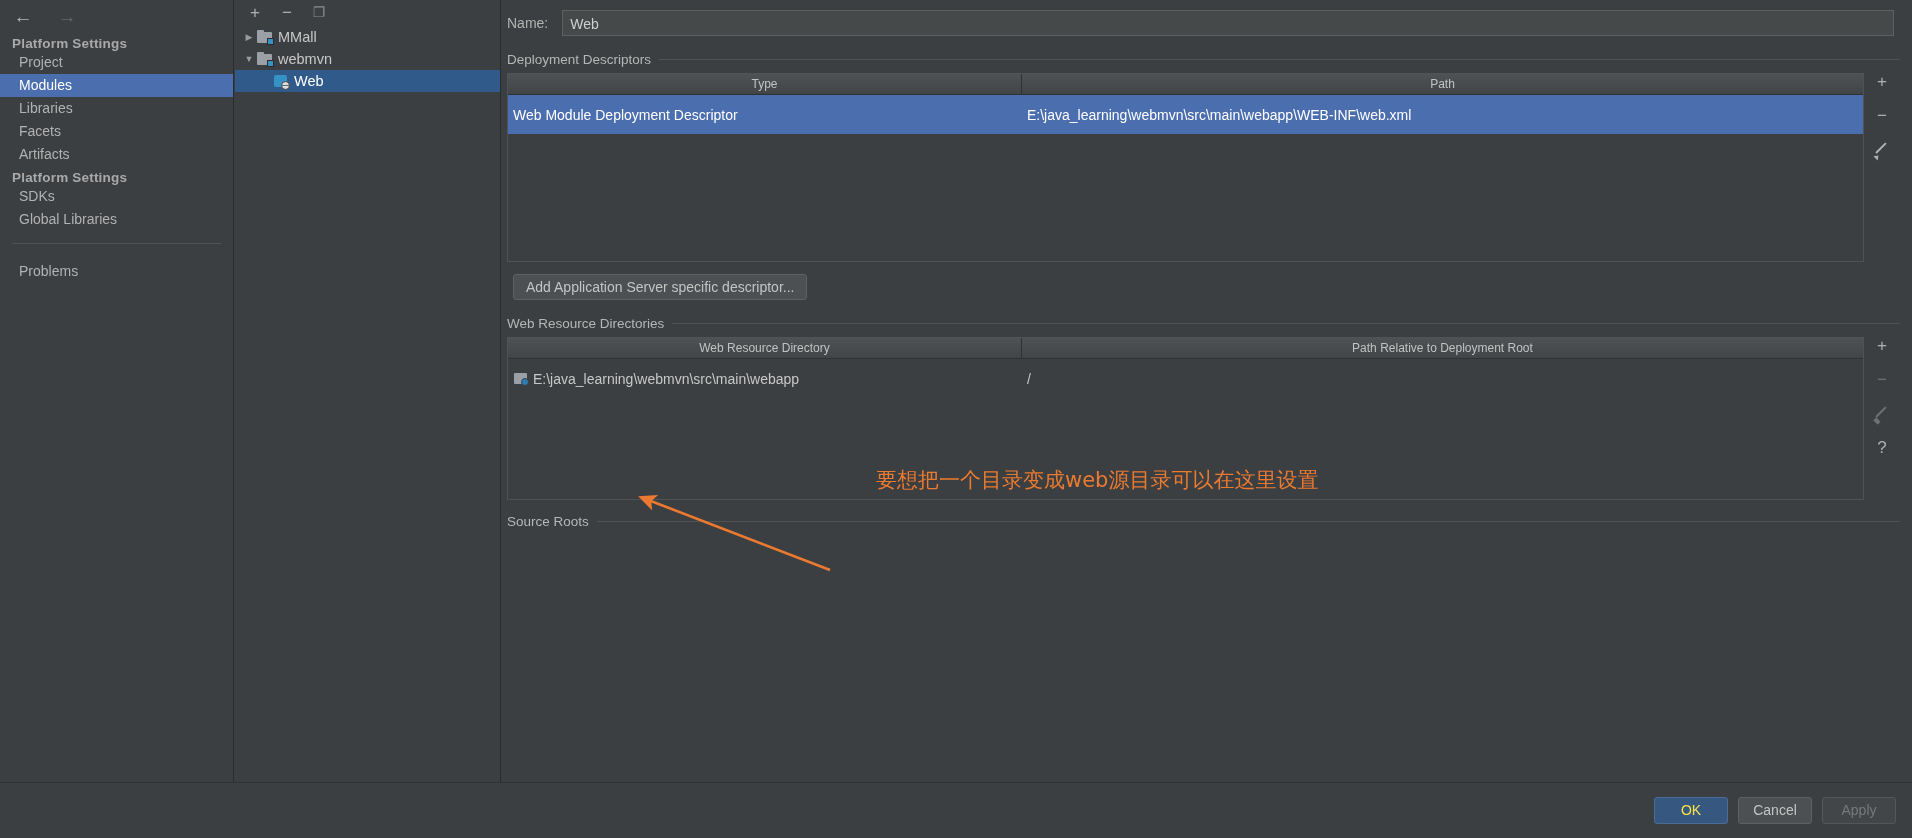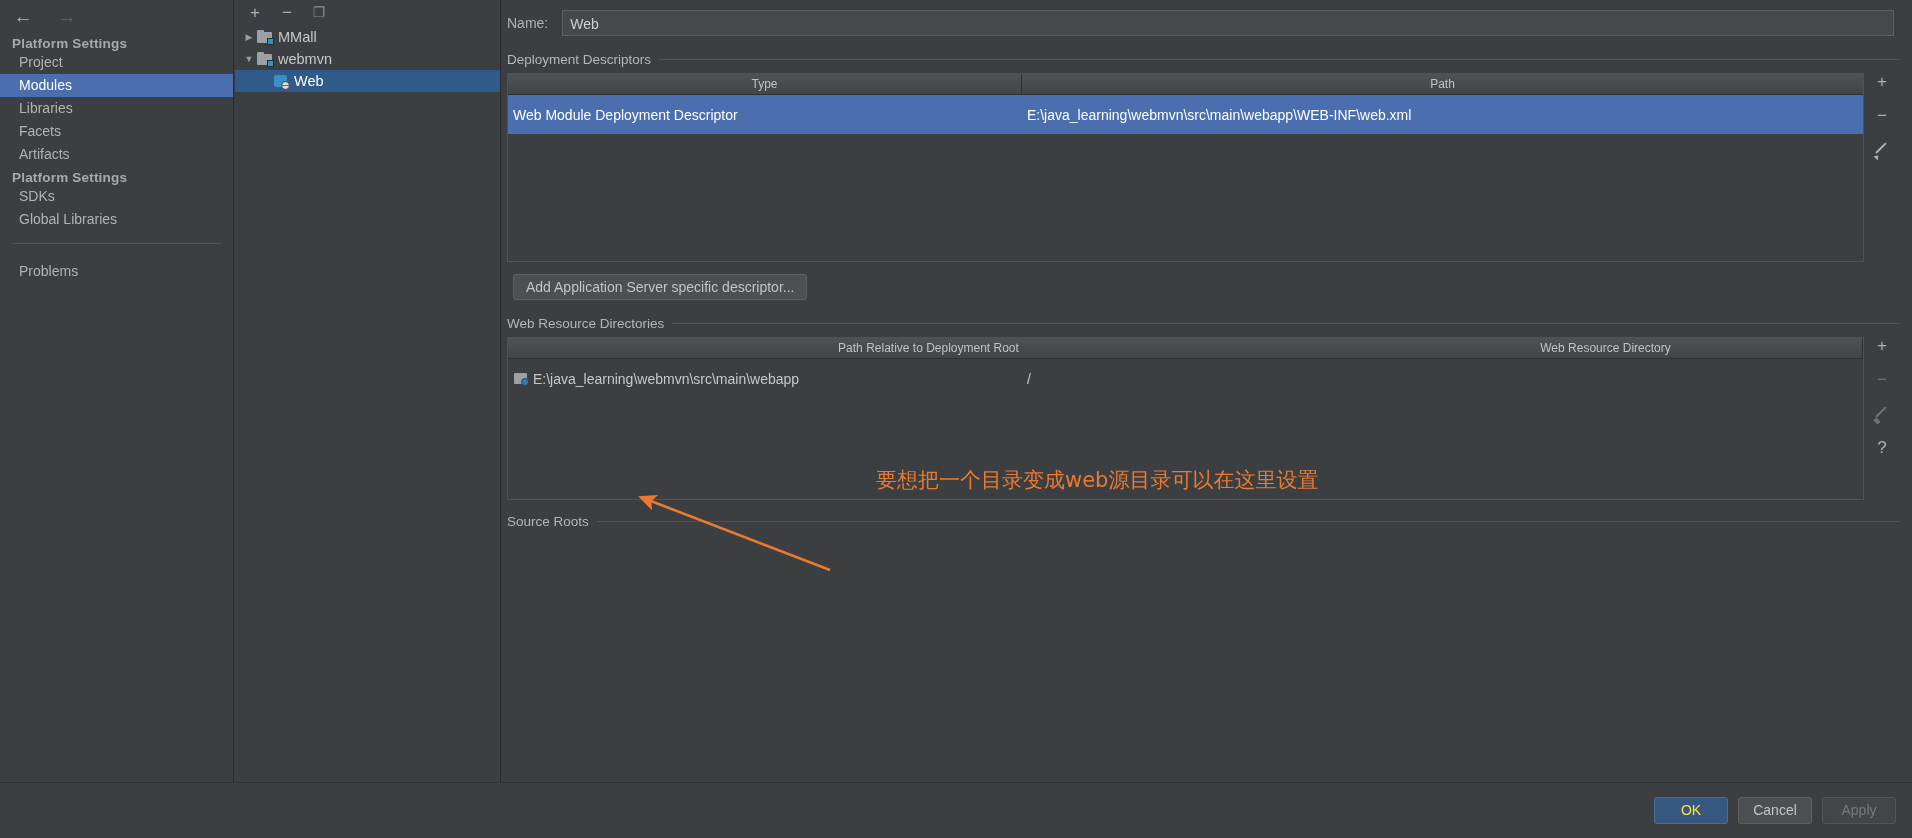--- a/index.html
+++ b/index.html
@@ -294,22 +294,22 @@
 
     <div class="group">
       <div class="group-head">
         <span class="group-title">Web Resource Directories</span>
         <span class="group-line"></span>
       </div>
 
       <div class="table-wrap">
         <div class="table" style="flex:1;">
           <div class="thead">
+            <div class="th col-a sep">Web Resource Directory</div>
             <div class="th col-b">Path Relative to Deployment Root</div>
-            <div class="th col-a sep">Web Resource Directory</div>
           </div>
           <div class="tbody short">
             <div class="tr">
               <div class="td col-a" style="padding-left:0;">
                 <span class="dir-icon">
                   <span class="sq"></span>
                     <span class="dot"></span>
                 </span>
                 <span>E:\java_learning\webmvn\src\main\webapp</span>
               </div>

